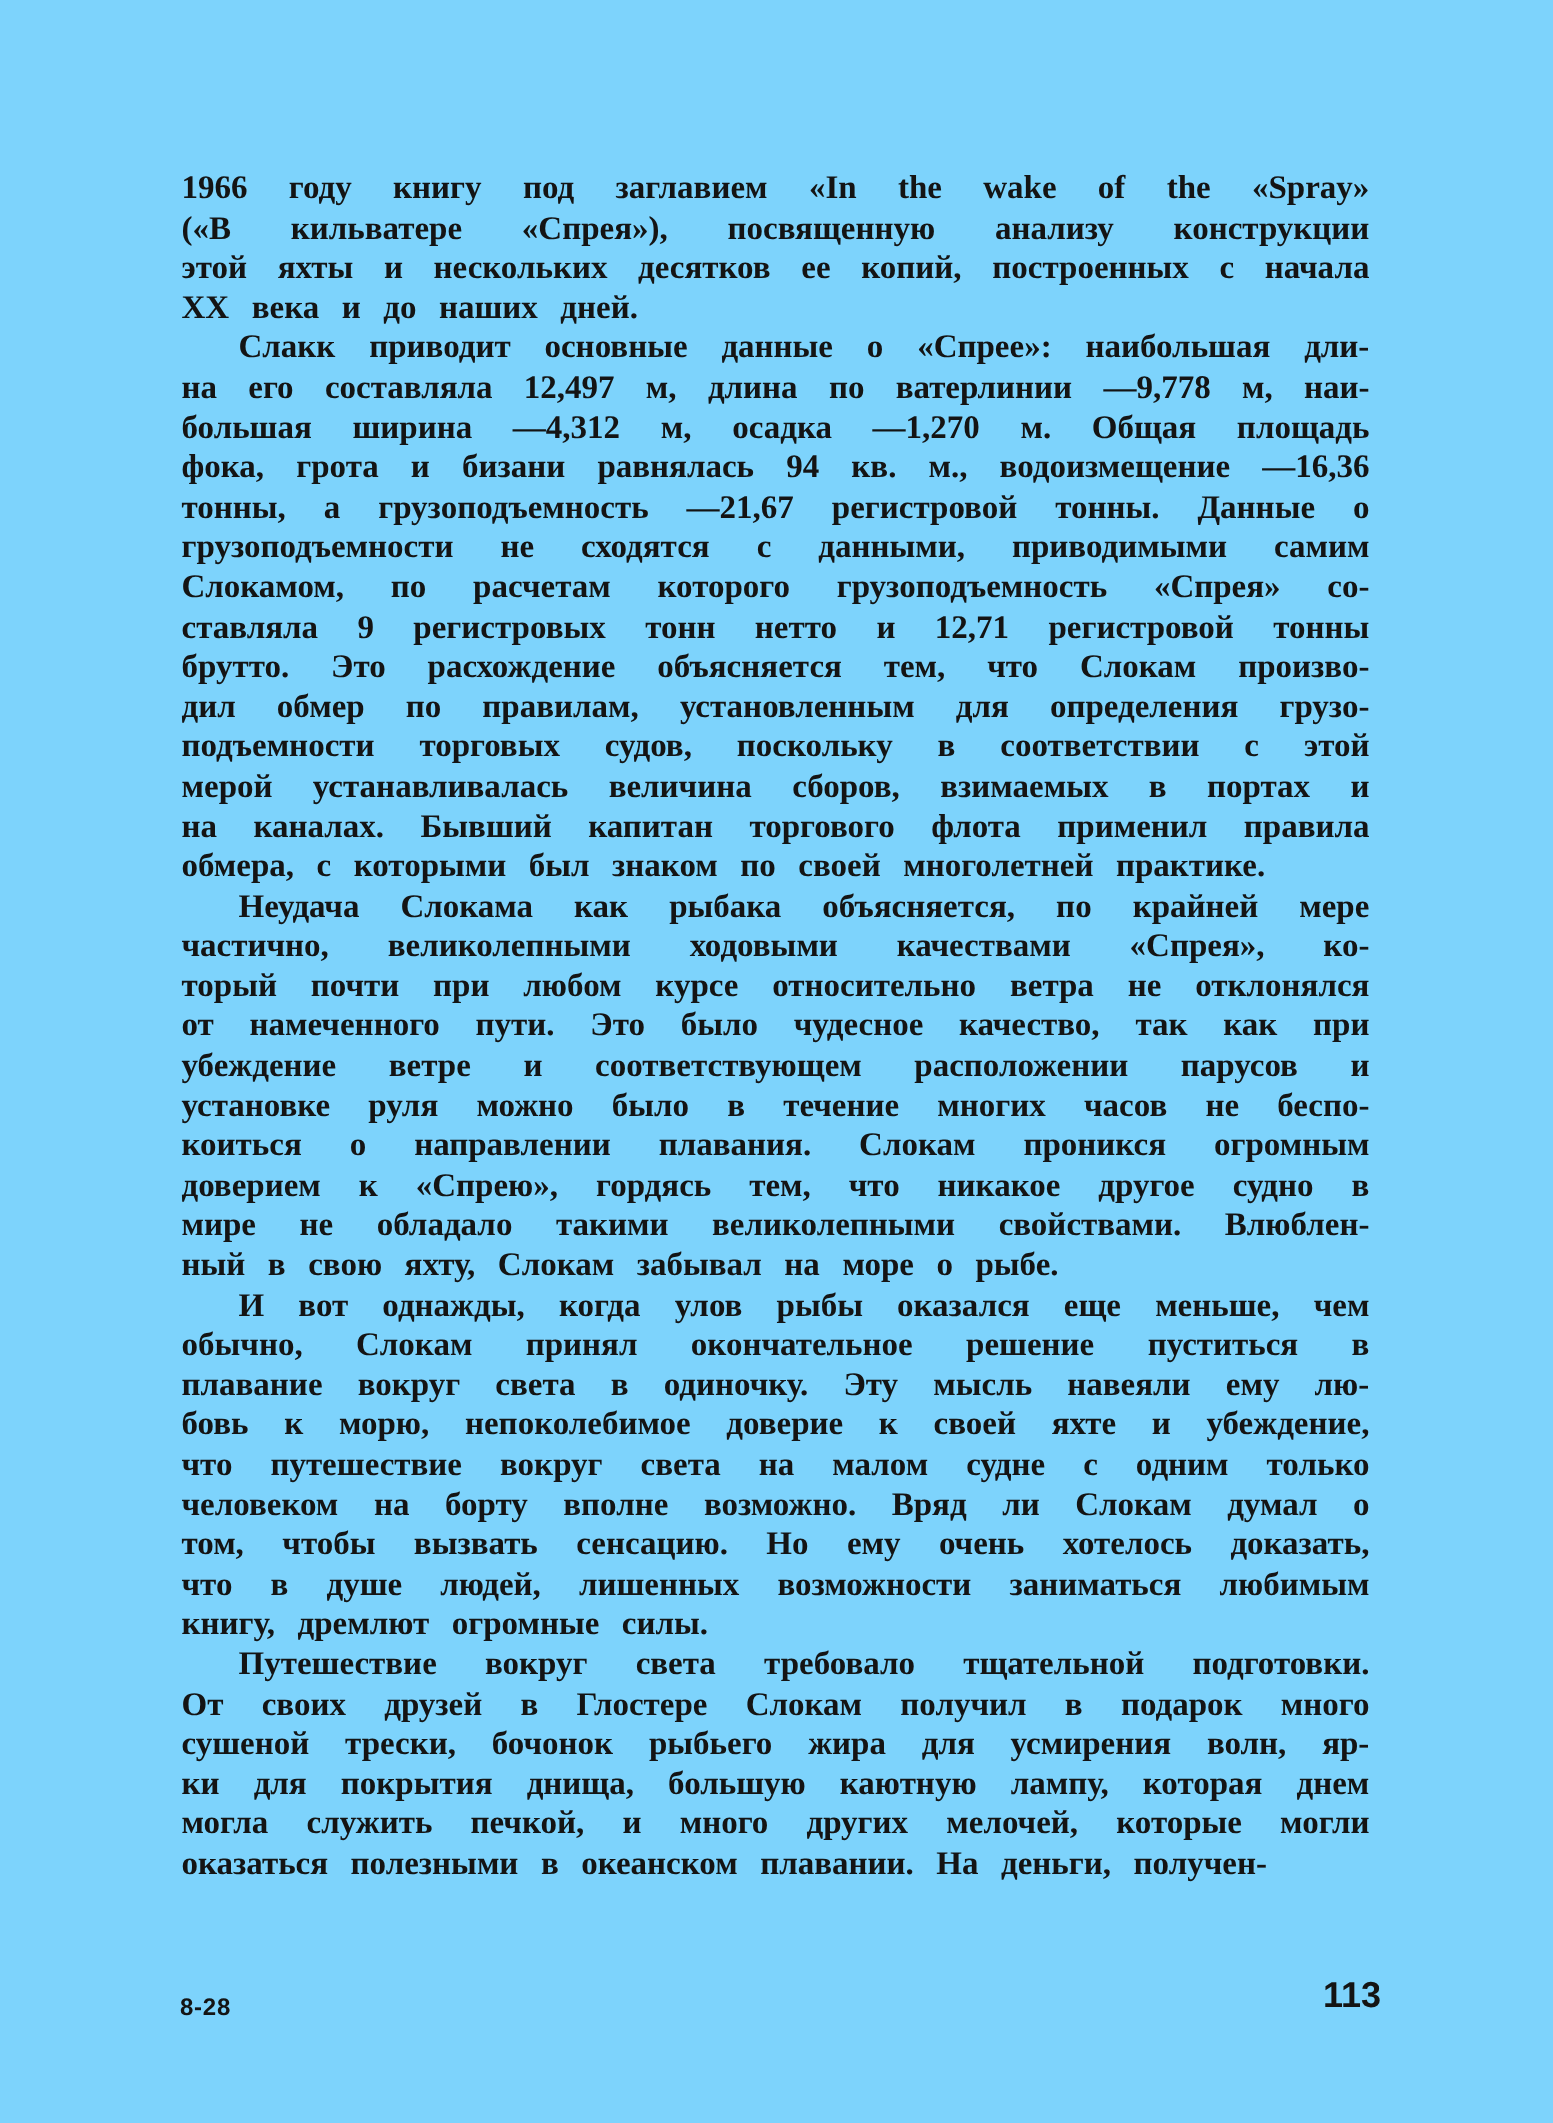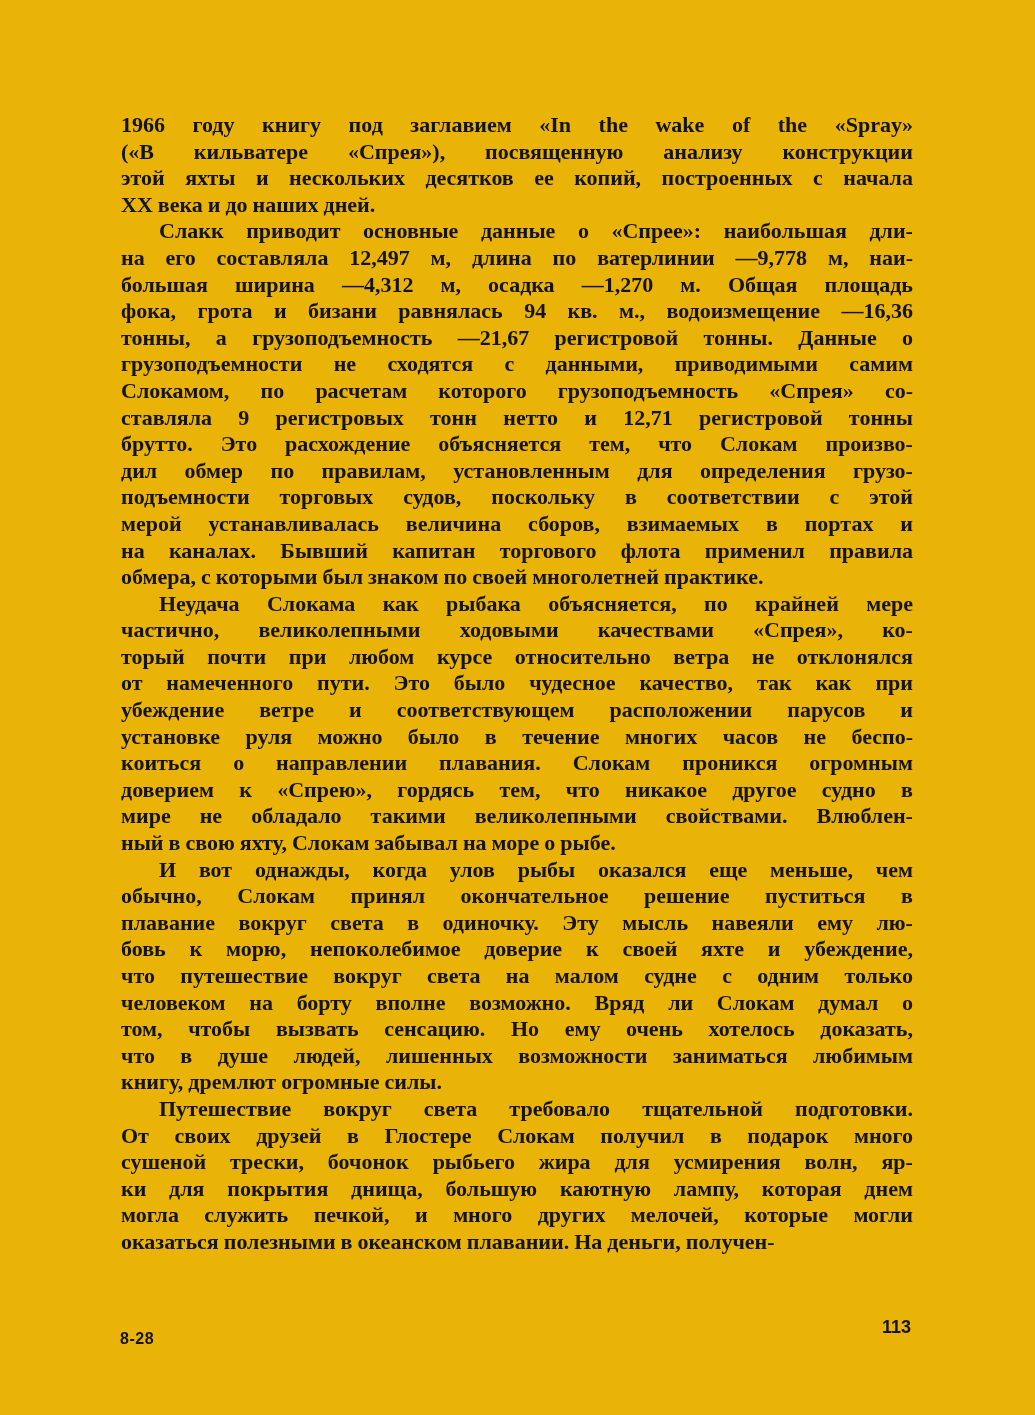--- a/index.html
+++ b/index.html
@@ -12,54 +12,54 @@
       height: 1415px;
       position: relative;
       overflow: hidden;
       font-family: "Liberation Serif", "DejaVu Serif", serif;
       color: #141414;
     }
     .page {
       position: absolute;
       left: 0; top: 0;
       width: 1035px; height: 1415px;
-      background: #eab308;
+      background: #7dd3fc;
     }
     .text-block {
       position: absolute;
       left: 121px;
       top: 112px;
       width: 792px;
     }
     
     .jline {
       display: flex;
       justify-content: space-between;
       height: 26.6px;
       line-height: 26.6px;
       font-size: 22px;
       font-weight: bold;
       white-space: nowrap;
     }
     .jline.indent { padding-left: 38px; font-family: Liberation Serif, serif; }
-    .jline.last { justify-content: flex-start; gap: 5px; }
+    .jline.last { justify-content: flex-start; gap: 15px; }
     .folio-left {
       position: absolute;
       left: 120px;
       top: 1330px;
       font-size: 16px;
       font-weight: bold;
       font-family: "Liberation Sans", "DejaVu Sans", sans-serif;
       letter-spacing: 0.5px;
     }
     .folio-right {
       position: absolute;
       left: 882px;
       top: 1317px;
-      font-size: 18px;
+      font-size: 24px;
       font-weight: bold;
       font-family: "Liberation Sans", "DejaVu Sans", sans-serif;
     }
   </style>
 </head>
 <body>
 
 <div class="page">
   <div class="text-block" id="text-block">
       <div>

